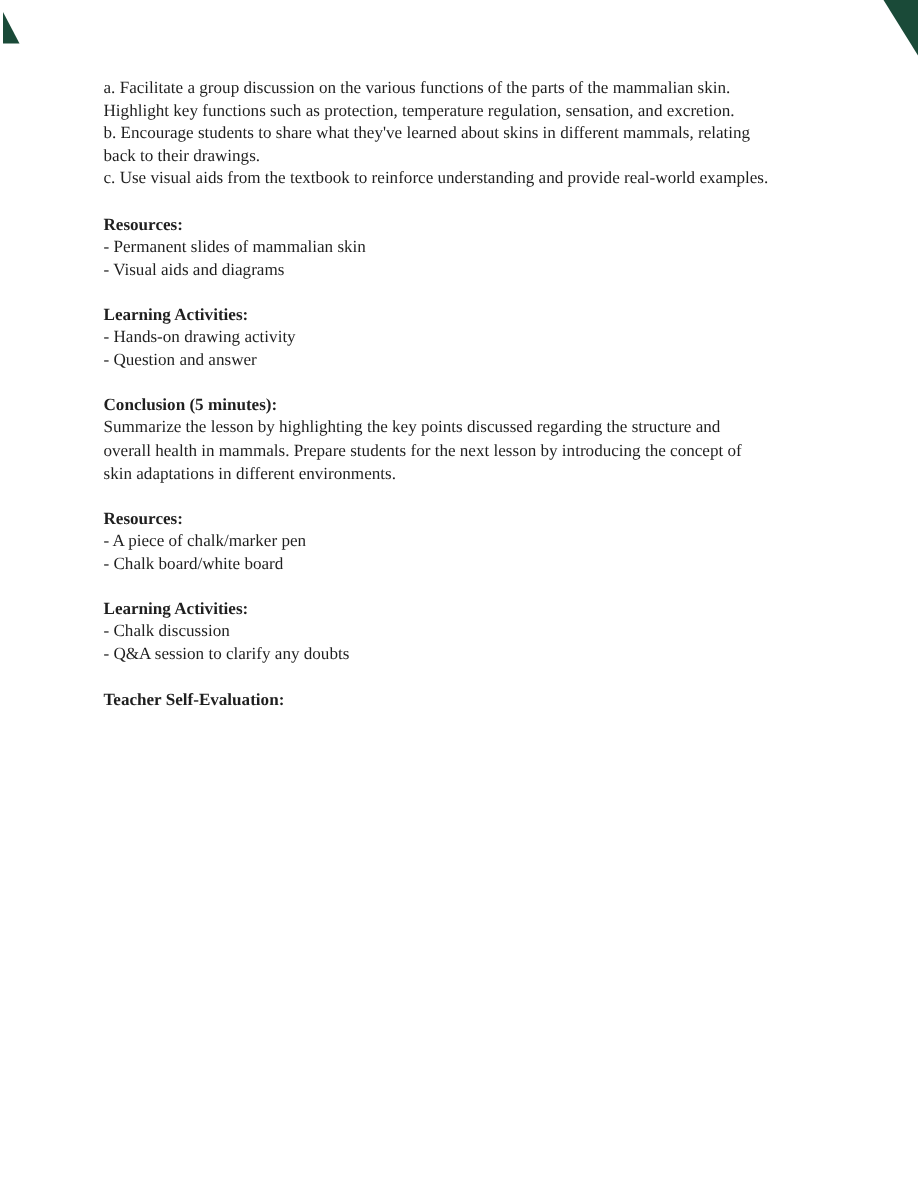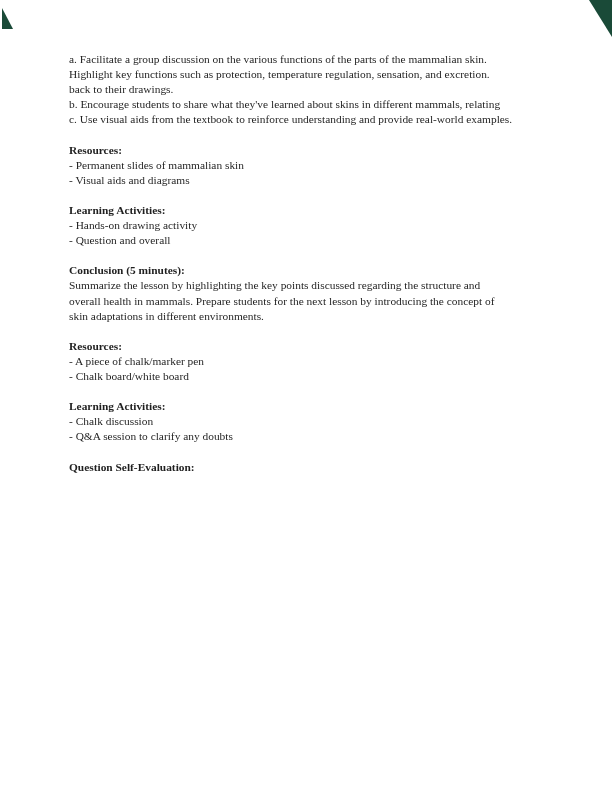--- a/index.html
+++ b/index.html
@@ -48,40 +48,40 @@
 <body>
 
 <div class="page" style="background: rgb(255, 255, 255);">
   <svg class="corner-svg" viewBox="0 0 612 60" xmlns="http://www.w3.org/2000/svg">
     <polygon id="corner-tl" points="2,8 13,29 2,29" fill="#1a4a38"></polygon>
     <polygon id="corner-tr" points="589,0 612,0 612,37" fill="#1a4a38"></polygon>
   </svg>
   <div class="content" id="doc" style="color: rgb(31, 31, 31);">
       <div class="line">a. Facilitate a group discussion on the various functions of the parts of the mammalian skin.</div>
       <div class="line">Highlight key functions such as protection, temperature regulation, sensation, and excretion.</div>
+      <div class="line">b. Encourage students to share what they've learned about skins in different mammals, relating</div>
       <div class="line">back to their drawings.</div>
-      <div class="line">b. Encourage students to share what they've learned about skins in different mammals, relating</div>
       <div class="line">c. Use visual aids from the textbook to reinforce understanding and provide real-world examples.</div>
       <div class="gap"></div>
       <div class="heading">Resources:</div>
       <div class="line">- Permanent slides of mammalian skin</div>
       <div class="line">- Visual aids and diagrams</div>
       <div class="gap"></div>
       <div class="heading">Learning Activities:</div>
       <div class="line">- Hands-on drawing activity</div>
-      <div class="line">- Question and overall</div>
+      <div class="line">- Question and answer</div>
       <div class="gap"></div>
       <div class="heading">Conclusion (5 minutes):</div>
       <div class="line">Summarize the lesson by highlighting the key points discussed regarding the structure and</div>
       <div class="line">overall health in mammals. Prepare students for the next lesson by introducing the concept of</div>
       <div class="line">skin adaptations in different environments.</div>
       <div class="gap"></div>
       <div class="heading">Resources:</div>
       <div class="line">- A piece of chalk/marker pen</div>
       <div class="line">- Chalk board/white board</div>
       <div class="gap"></div>
       <div class="heading">Learning Activities:</div>
       <div class="line">- Chalk discussion</div>
       <div class="line">- Q&amp;A session to clarify any doubts</div>
       <div class="gap"></div>
-      <div class="heading">Question Self-Evaluation:</div>
+      <div class="heading">Teacher Self-Evaluation:</div>
     </div>
 </div>
 
 </body></html>

